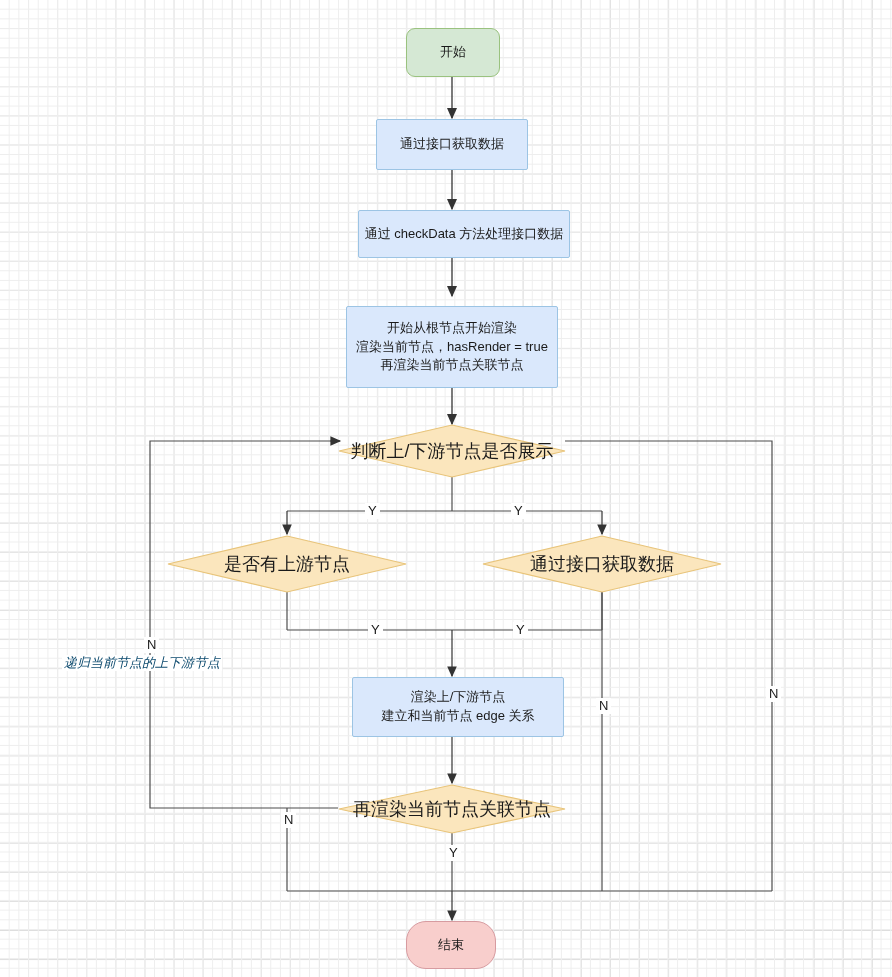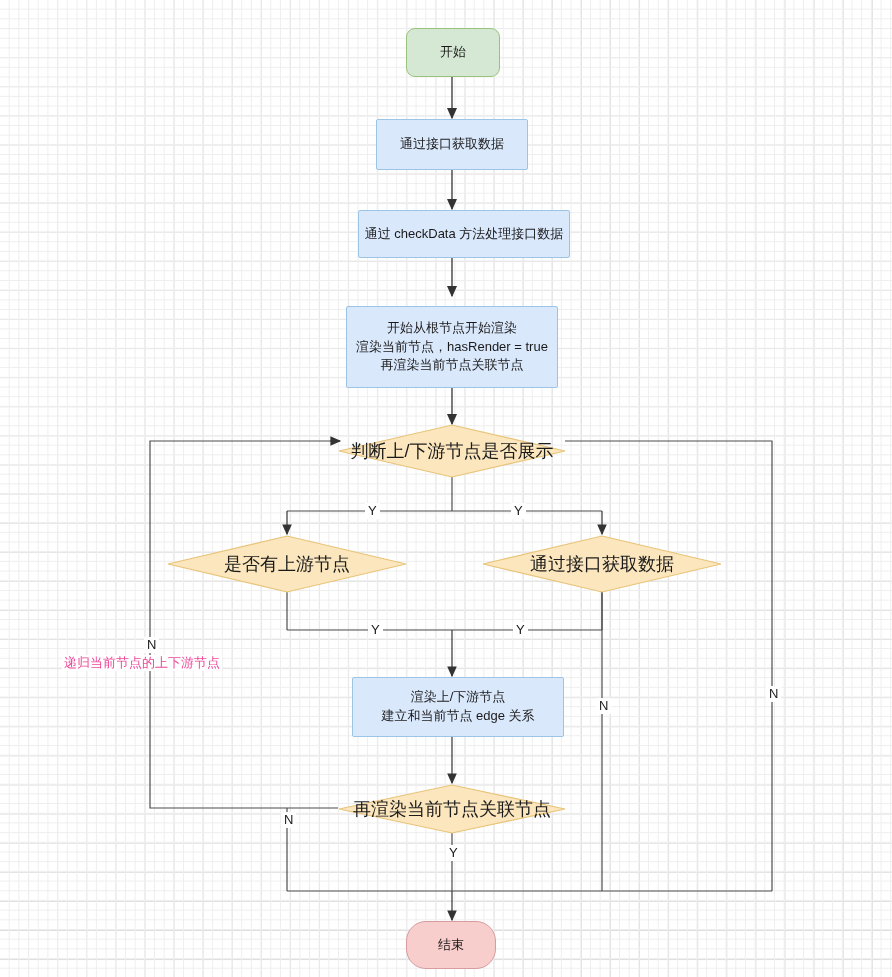--- a/index.html
+++ b/index.html
@@ -92,26 +92,27 @@
     color: #1a1a1a;
     background: #ffffff;
     padding: 0 3px;
     line-height: 1.2;
     z-index: 4;
     white-space: nowrap;
   }
   .note-label {
     position: absolute;
     font-size: 13px;
-    color: #ec4899;
+    color: #0c4a6e;
     background: #ffffff;
     padding: 0 2px;
     line-height: 1.25;
     z-index: 4;
     white-space: nowrap;
+    font-style: italic;
   }
 </style>
 </head>
 <body>
 
 <div id="canvas">
 
   <svg id="edges" viewBox="0 0 892 977" width="892" height="977">
     <defs>
       <marker id="arrow" markerWidth="10" markerHeight="10" refX="8" refY="4" orient="auto" markerUnits="strokeWidth">

